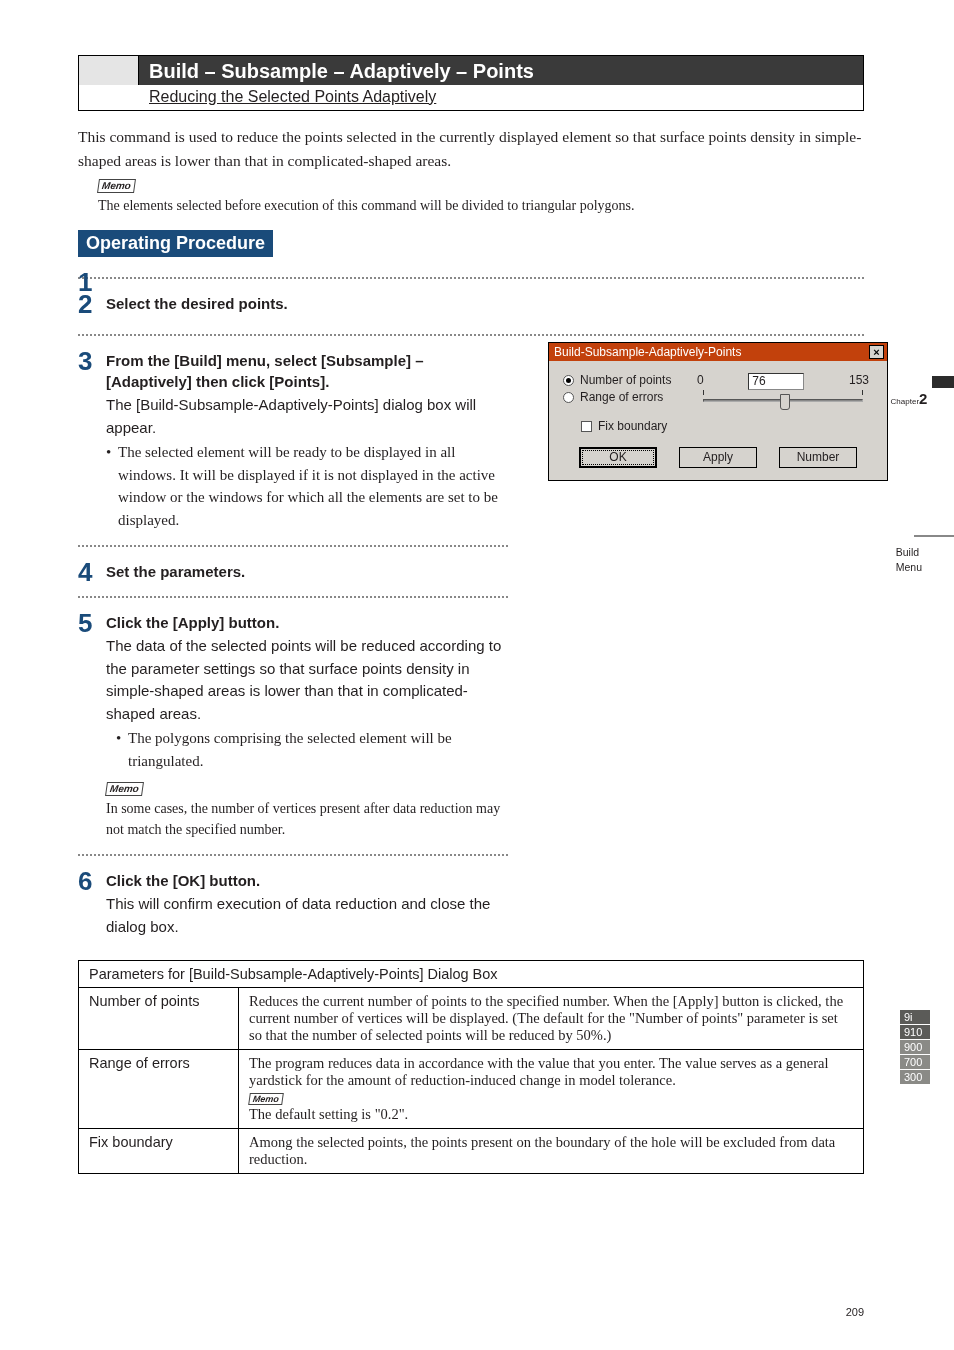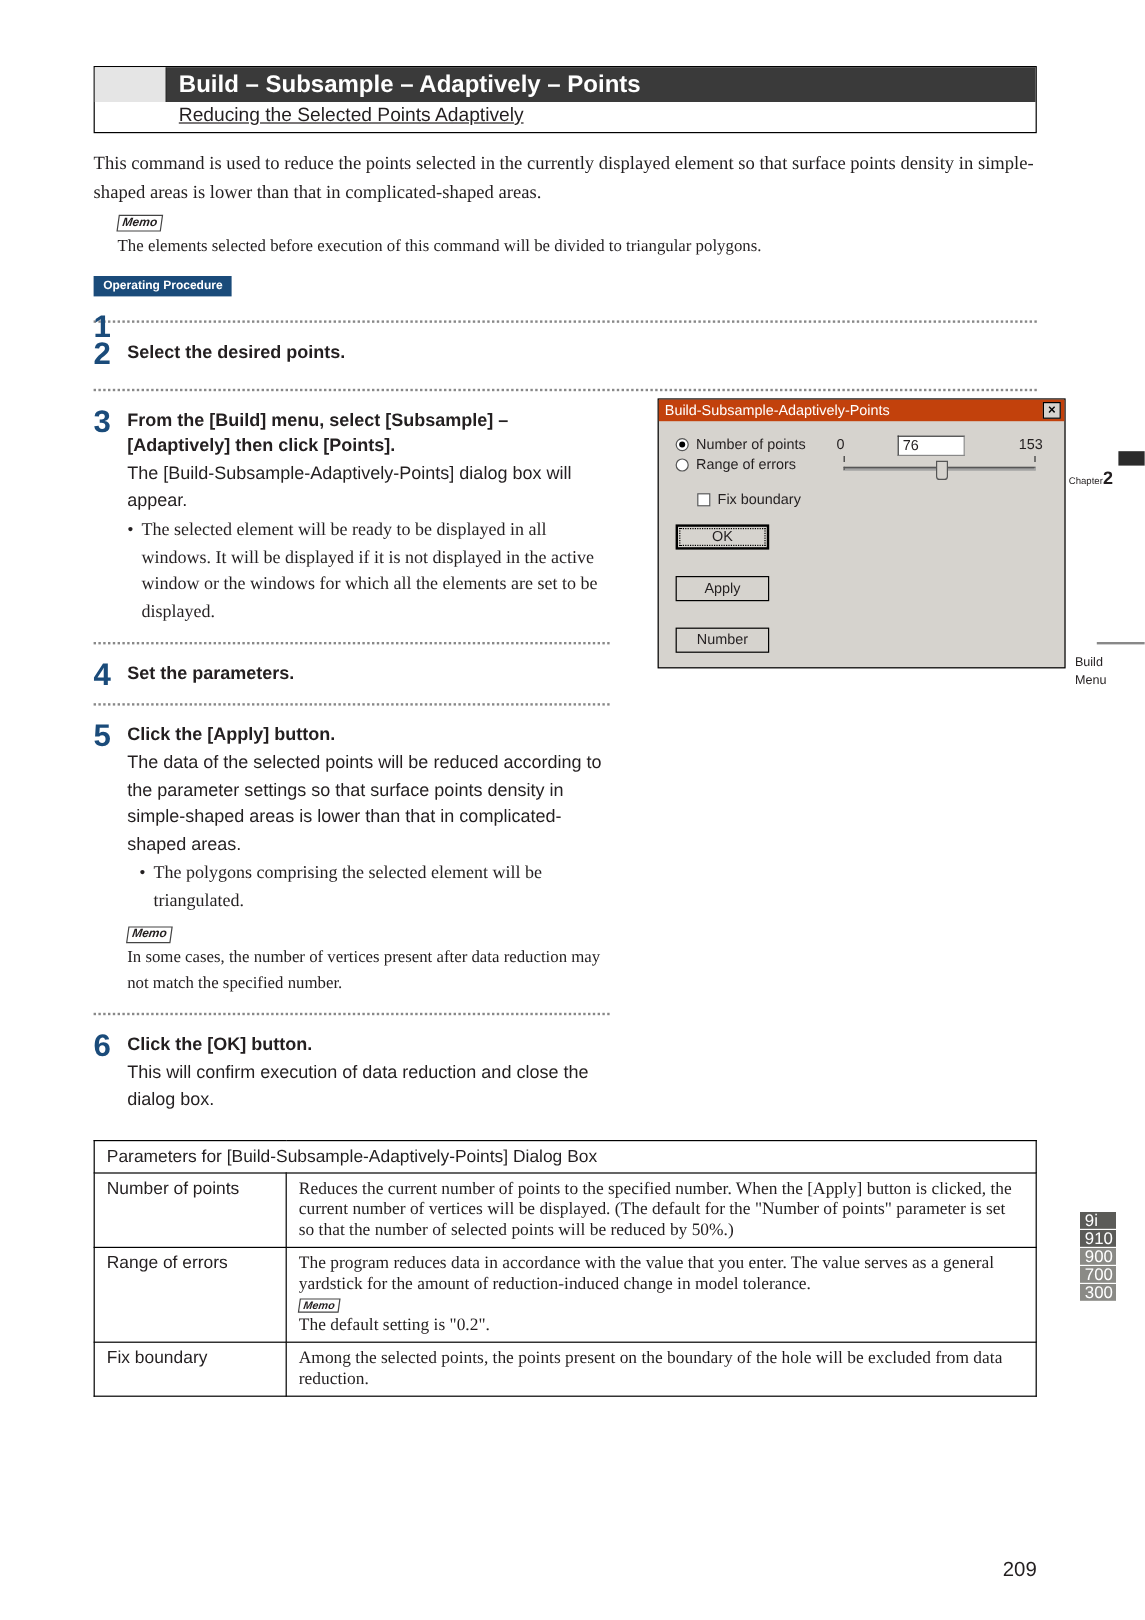--- a/index.html
+++ b/index.html
@@ -44,21 +44,21 @@
     margin-left: 20px;
     line-height: 1.2;
   }
   .memo-text { font-size: 14px; margin: 2px 0 0 20px; line-height: 1.5; }
   .op-proc {
     display: inline-block;
     background: #1a4b7a;
     color: #fff;
     font-family: Arial, Helvetica, sans-serif;
     font-weight: bold;
-    font-size: 10px;
+    font-size: 18px;
     padding: 3px 8px;
     margin-top: 14px;
     text-align: center;
   }
   .step { position: relative; padding-left: 28px; margin-top: 14px; }
   .step-num {
     position: absolute; left: 0; top: -4px;
     font-family: Arial, Helvetica, sans-serif;
     font-weight: bold; font-size: 26px; color: #1a4b7a;
   }
@@ -90,43 +90,43 @@
   .radio.sel::after { content: ""; width: 5px; height: 5px; background: #000; border-radius: 50%; }
   .chk { width: 11px; height: 11px; border: 1px solid #555; background: #fff; display: inline-block; }
   .slider-area { flex: 1; position: relative; padding: 0 4px; }
   .slider-ends { display: flex; justify-content: space-between; font-size: 12px; margin-bottom: 0; }
   .dlg-input { width: 56px; height: 17px; border: 1px inset #888; background: #fff; padding: 0 3px; font-size: 12px; display: inline-block; line-height: 15px; }
   .slider-track { height: 3px; background: #888; border: 1px inset #aaa; margin: 4px 6px 2px; position: relative; }
   .slider-ticks { display: flex; justify-content: space-between; padding: 0 6px; font-size: 9px; color: #333; }
   .slider-ticks span { display: inline-block; width: 1px; height: 5px; background: #333; }
   .slider-thumb { position: absolute; top: -6px; left: 48%; width: 10px; height: 16px; background: #d6d3ce; border: 1px solid #555; border-radius: 0 0 3px 3px; }
   .dlg-check-row { margin: 12px 0 10px 18px; display: flex; align-items: center; gap: 6px; }
-  .dlg-btns { display: flex; justify-content: center; gap: 22px; padding: 4px 0 2px; flex-direction: column; }
+  .dlg-btns { display: flex; justify-content: center; gap: 22px; padding: 4px 0 2px; }
   .dlg-btn { width: 78px; height: 21px; border: 1px solid #000; background: #d6d3ce; text-align: center; line-height: 19px; font-size: 12px; }
   .dlg-btn.focus { outline: 1px dotted #000; outline-offset: -4px; border: 2px solid #000; line-height: 17px; }
   .side-chapter { position: absolute; right: 20px; top: 390px; width: 50px; font-family: Arial, Helvetica, sans-serif; font-size: 8px; text-align: center; }
   .side-chapter b { font-size: 15px; }
   .side-bar { position: absolute; right: 0; top: 376px; width: 22px; height: 12px; background: #2b2b2b; }
   .side-thin { position: absolute; right: 0; top: 535px; width: 40px; height: 2px; background: #888; }
   .side-menu { position: absolute; right: 32px; top: 545px; font-family: Arial, Helvetica, sans-serif; font-size: 10.5px; line-height: 1.4; text-align: left; }
 
-  .model-list { position: absolute; right: 24px; top: 1010px; font-family: Arial, Helvetica, sans-serif; font-size: 14px; }
+  .model-list { position: absolute; right: 24px; top: 1010px; font-family: Arial, Helvetica, sans-serif; font-size: 11px; }
   .model-list div { background: #8a8a86; color: #fff; margin-bottom: 1px; padding: 0 4px; width: 30px; text-align: left; line-height: 14px; }
   .model-list div.dark { background: #5b5b58; }
 
   .param-table { width: 100%; border-collapse: collapse; margin-top: 22px; font-size: 14.5px; }
   .param-table th, .param-table td { border: 1px solid #000; padding: 5px 10px; vertical-align: top; text-align: left; font-weight: normal; }
   .param-th { font-family: Arial, Helvetica, sans-serif; font-size: 14.5px; }
   .small-memo {
     display: inline-block;
     font-family: Arial, Helvetica, sans-serif;
     font-style: italic; font-weight: bold;
     font-size: 9px; border: 1px solid #444; padding: 0 3px; transform: skewX(-8deg);
   }
-  .page-num { position: absolute; right: 90px; bottom: 32px; font-family: Arial, Helvetica, sans-serif; font-size: 17px; text-align: right; }
+  .page-num { position: absolute; right: 90px; bottom: 32px; font-family: Arial, Helvetica, sans-serif; font-size: 11px; text-align: right; }
 
   .sans { font-family: Arial, Helvetica, sans-serif; }
   .step5-memo-tag { margin-left: 0; }
 </style>
 </head>
 <body>
 
 <div class="page">
 
   <div class="header-bar">

